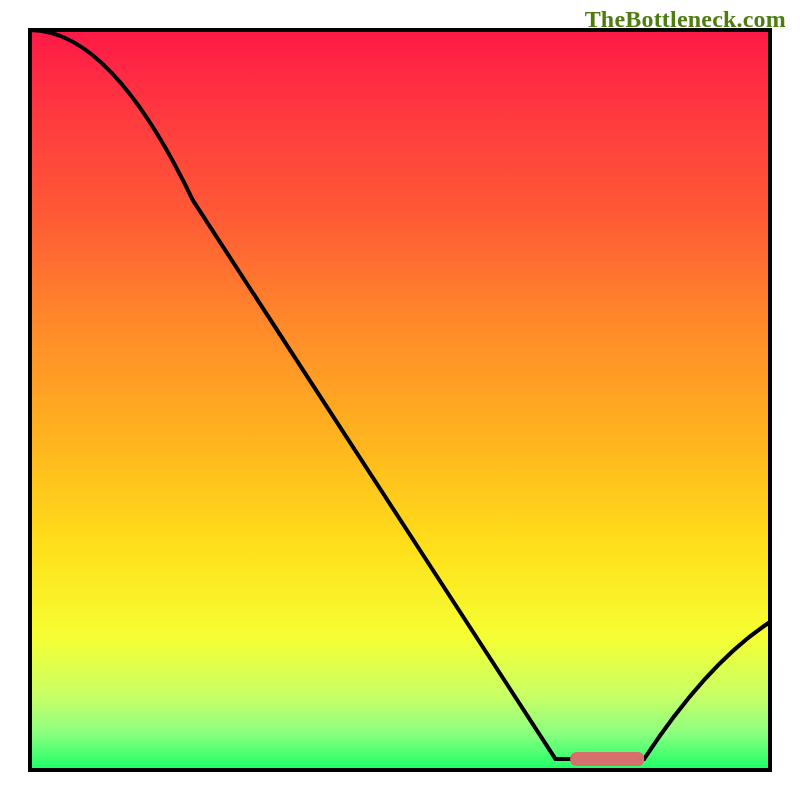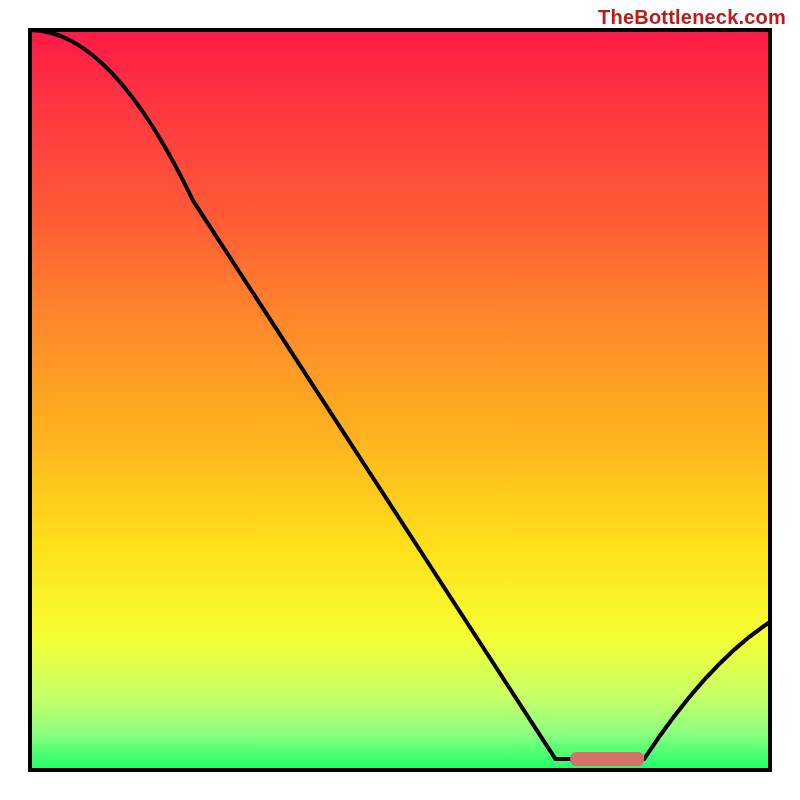--- a/index.html
+++ b/index.html
@@ -12,25 +12,26 @@
   }
   .container {
     position: relative;
     width: 800px;
     height: 800px;
   }
   .watermark {
     position: absolute;
     top: 6px;
     right: 14px;
-    font-size: 20px;
+    font-size: 24px;
     font-weight: bold;
-    color: #b91c1c;
+    color: #4d7c0f;
     letter-spacing: 0.2px;
     z-index: 10;
+    font-family: Liberation Serif, serif;
   }
   svg.chart {
     position: absolute;
     left: 0;
     top: 0;
     width: 800px;
     height: 800px;
   }
 </style>
 </head>

